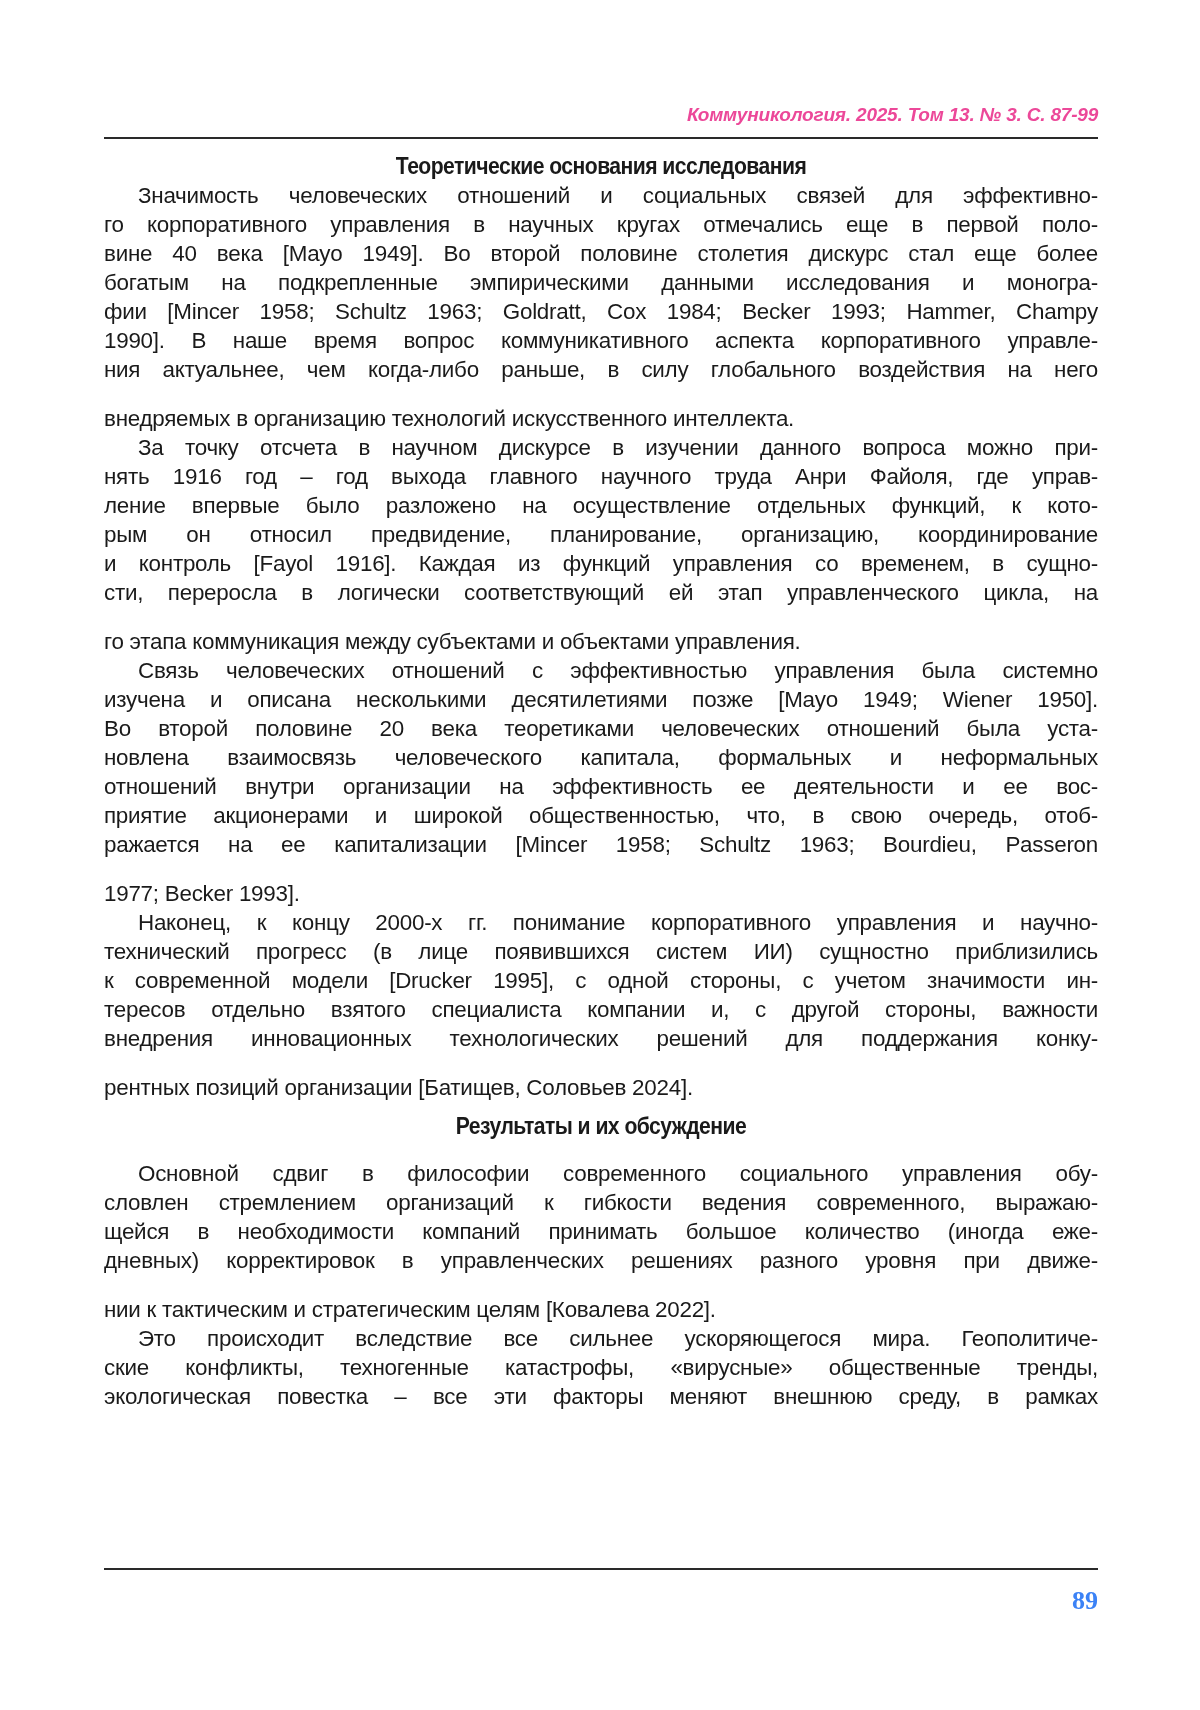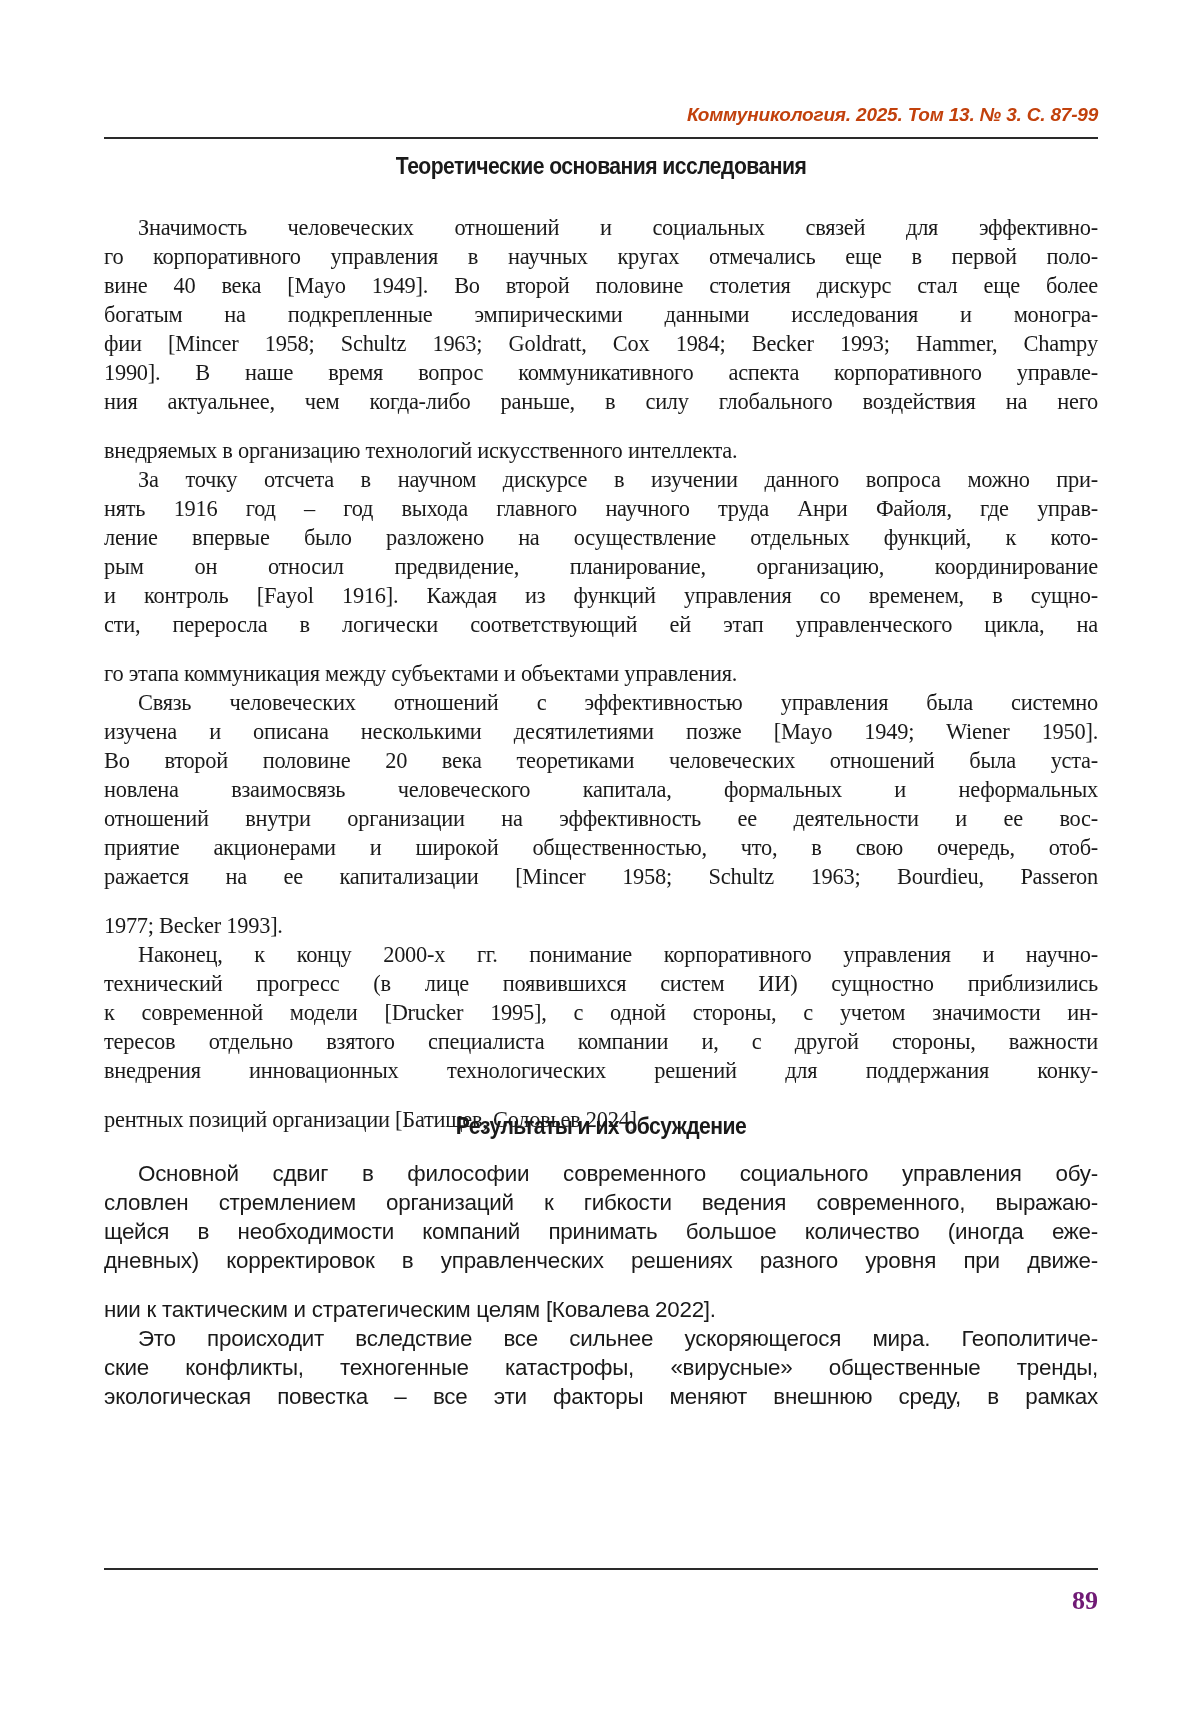--- a/index.html
+++ b/index.html
@@ -1,41 +1,41 @@
 <!DOCTYPE html>
 <html><head>
 <meta charset="utf-8">
 <style>
   html, body { margin: 0; padding: 0; background: #ffffff; }
   body { width: 1200px; height: 1710px; position: relative; overflow: hidden;
          font-family: "Liberation Sans", sans-serif; color: #1a1a1a; }
   .page { position: absolute; left: 104px; top: 0; width: 994px; height: 1710px; }
   .running-head { position: absolute; right: 0; top: 104px; font-size: 19px; font-weight: bold;
-                  font-style: italic; letter-spacing: -0.2px; color: #c2410c; white-space: nowrap; }
+                  font-style: italic; letter-spacing: -0.2px; color: #ec4899; white-space: nowrap; }
   .rule-top { position: absolute; left: 0; top: 137px; width: 994px; height: 2px; background: #2a2a2a; }
   .section-title { position: absolute; left: 0; width: 994px; text-align: center; font-size: 23px;
                    font-weight: bold; letter-spacing: -0.6px; transform: scaleX(0.92); transform-origin: center; }
   .body-text { position: absolute; left: 0; width: 994px; }
   .line { height: 29px; line-height: 29px; font-size: 22.4px; white-space: nowrap; text-align: justify;
           text-align-last: justify; letter-spacing: -0.25px; }
   .line.last { text-align-last: left; margin-top: 20px; }
   .line.indent { padding-left: 34px; }
   .rule-bottom { position: absolute; left: 0; top: 1568px; width: 994px; height: 2px; background: #2a2a2a; }
   .page-number { position: absolute; right: 0; top: 1586px; font-family: "Liberation Serif", serif;
-                 font-weight: bold; font-size: 26px; color: #701a75; }
+                 font-weight: bold; font-size: 26px; color: #3b82f6; }
 </style>
 </head>
 <body>
 
 <div class="page">
   <div class="running-head">Коммуникология. 2025. Том 13. № 3. С. 87-99</div>
   <div class="rule-top"></div>
 
   <div class="section-title" style="top:153px;">Теоретические основания исследования</div>
-  <div class="body-text" id="sec0" style="top:213px;font-family:Liberation Serif, serif;">
+  <div class="body-text" id="sec0" style="top:181px;">
       <div>
         <div class="line indent">Значимость человеческих отношений и социальных связей для эффективно-</div>
         <div class="line">го корпоративного управления в научных кругах отмечались еще в первой поло-</div>
         <div class="line">вине 40 века [Mayo 1949]. Во второй половине столетия дискурс стал еще более</div>
         <div class="line">богатым на подкрепленные эмпирическими данными исследования и моногра-</div>
         <div class="line">фии [Mincer 1958; Schultz 1963; Goldratt, Cox 1984; Becker 1993; Hammer, Champy</div>
         <div class="line">1990]. В наше время вопрос коммуникативного аспекта корпоративного управле-</div>
         <div class="line">ния актуальнее, чем когда-либо раньше, в силу глобального воздействия на него</div>
         <div class="line last">внедряемых в организацию технологий искусственного интеллекта.</div>
       </div>

